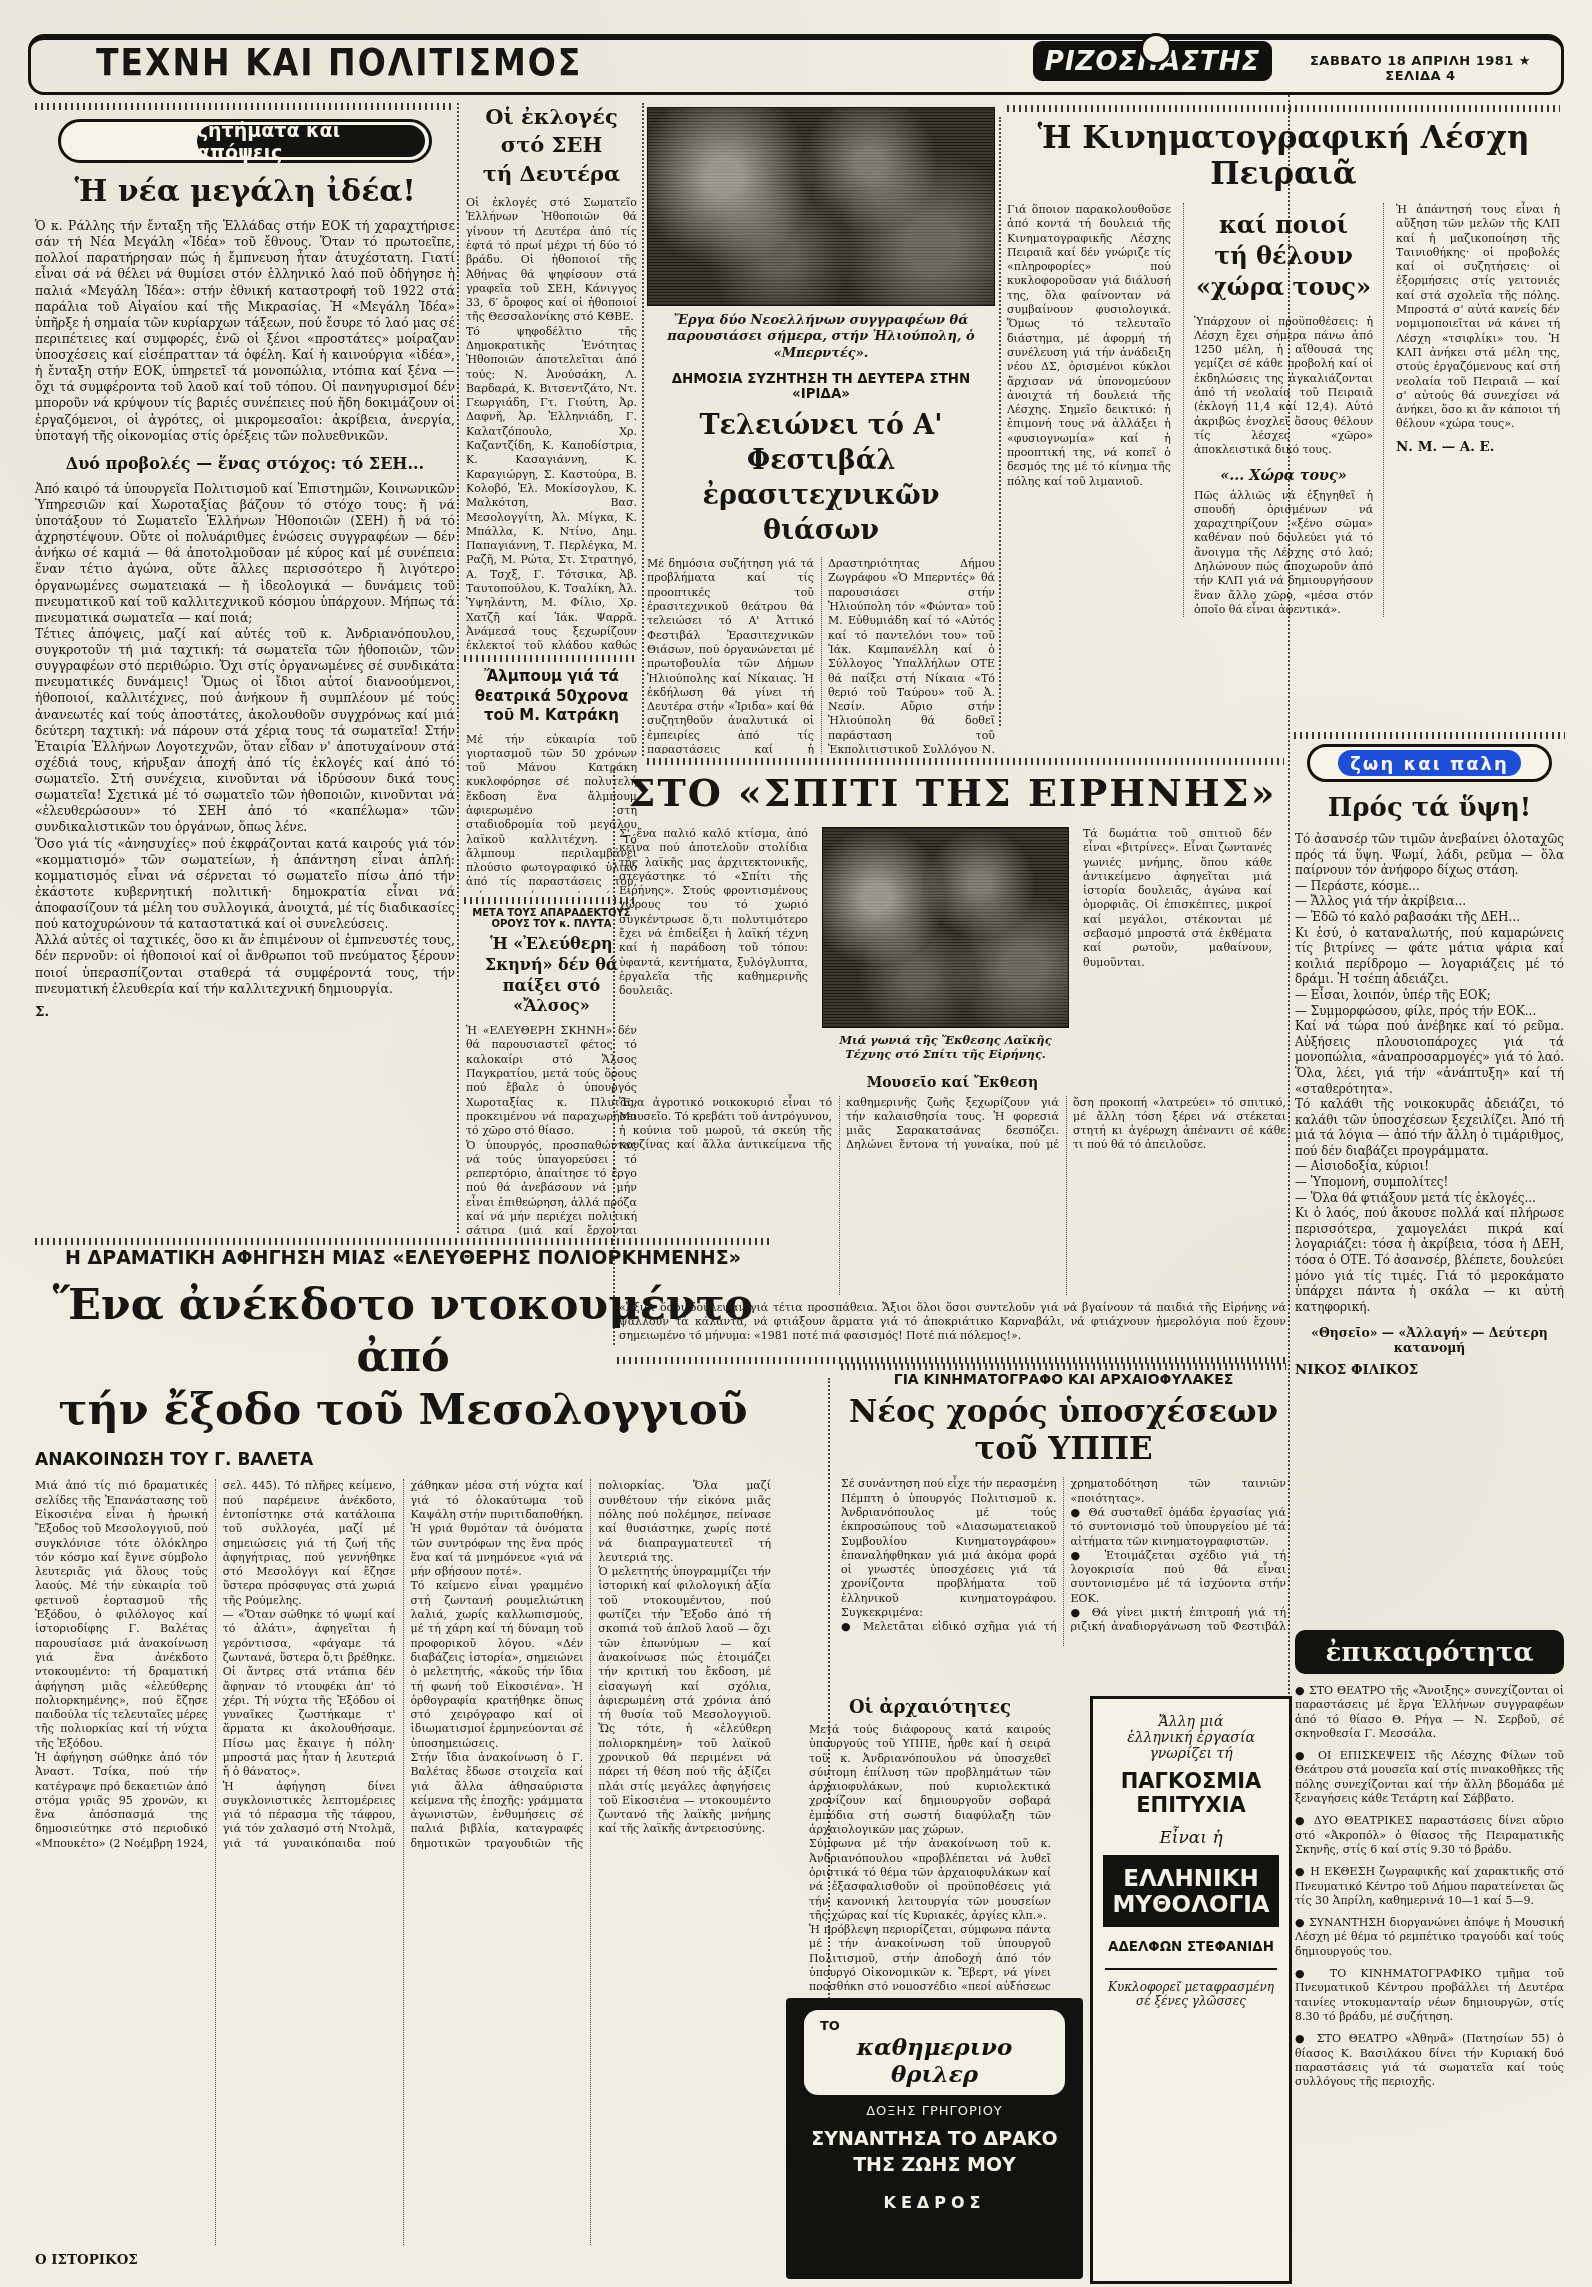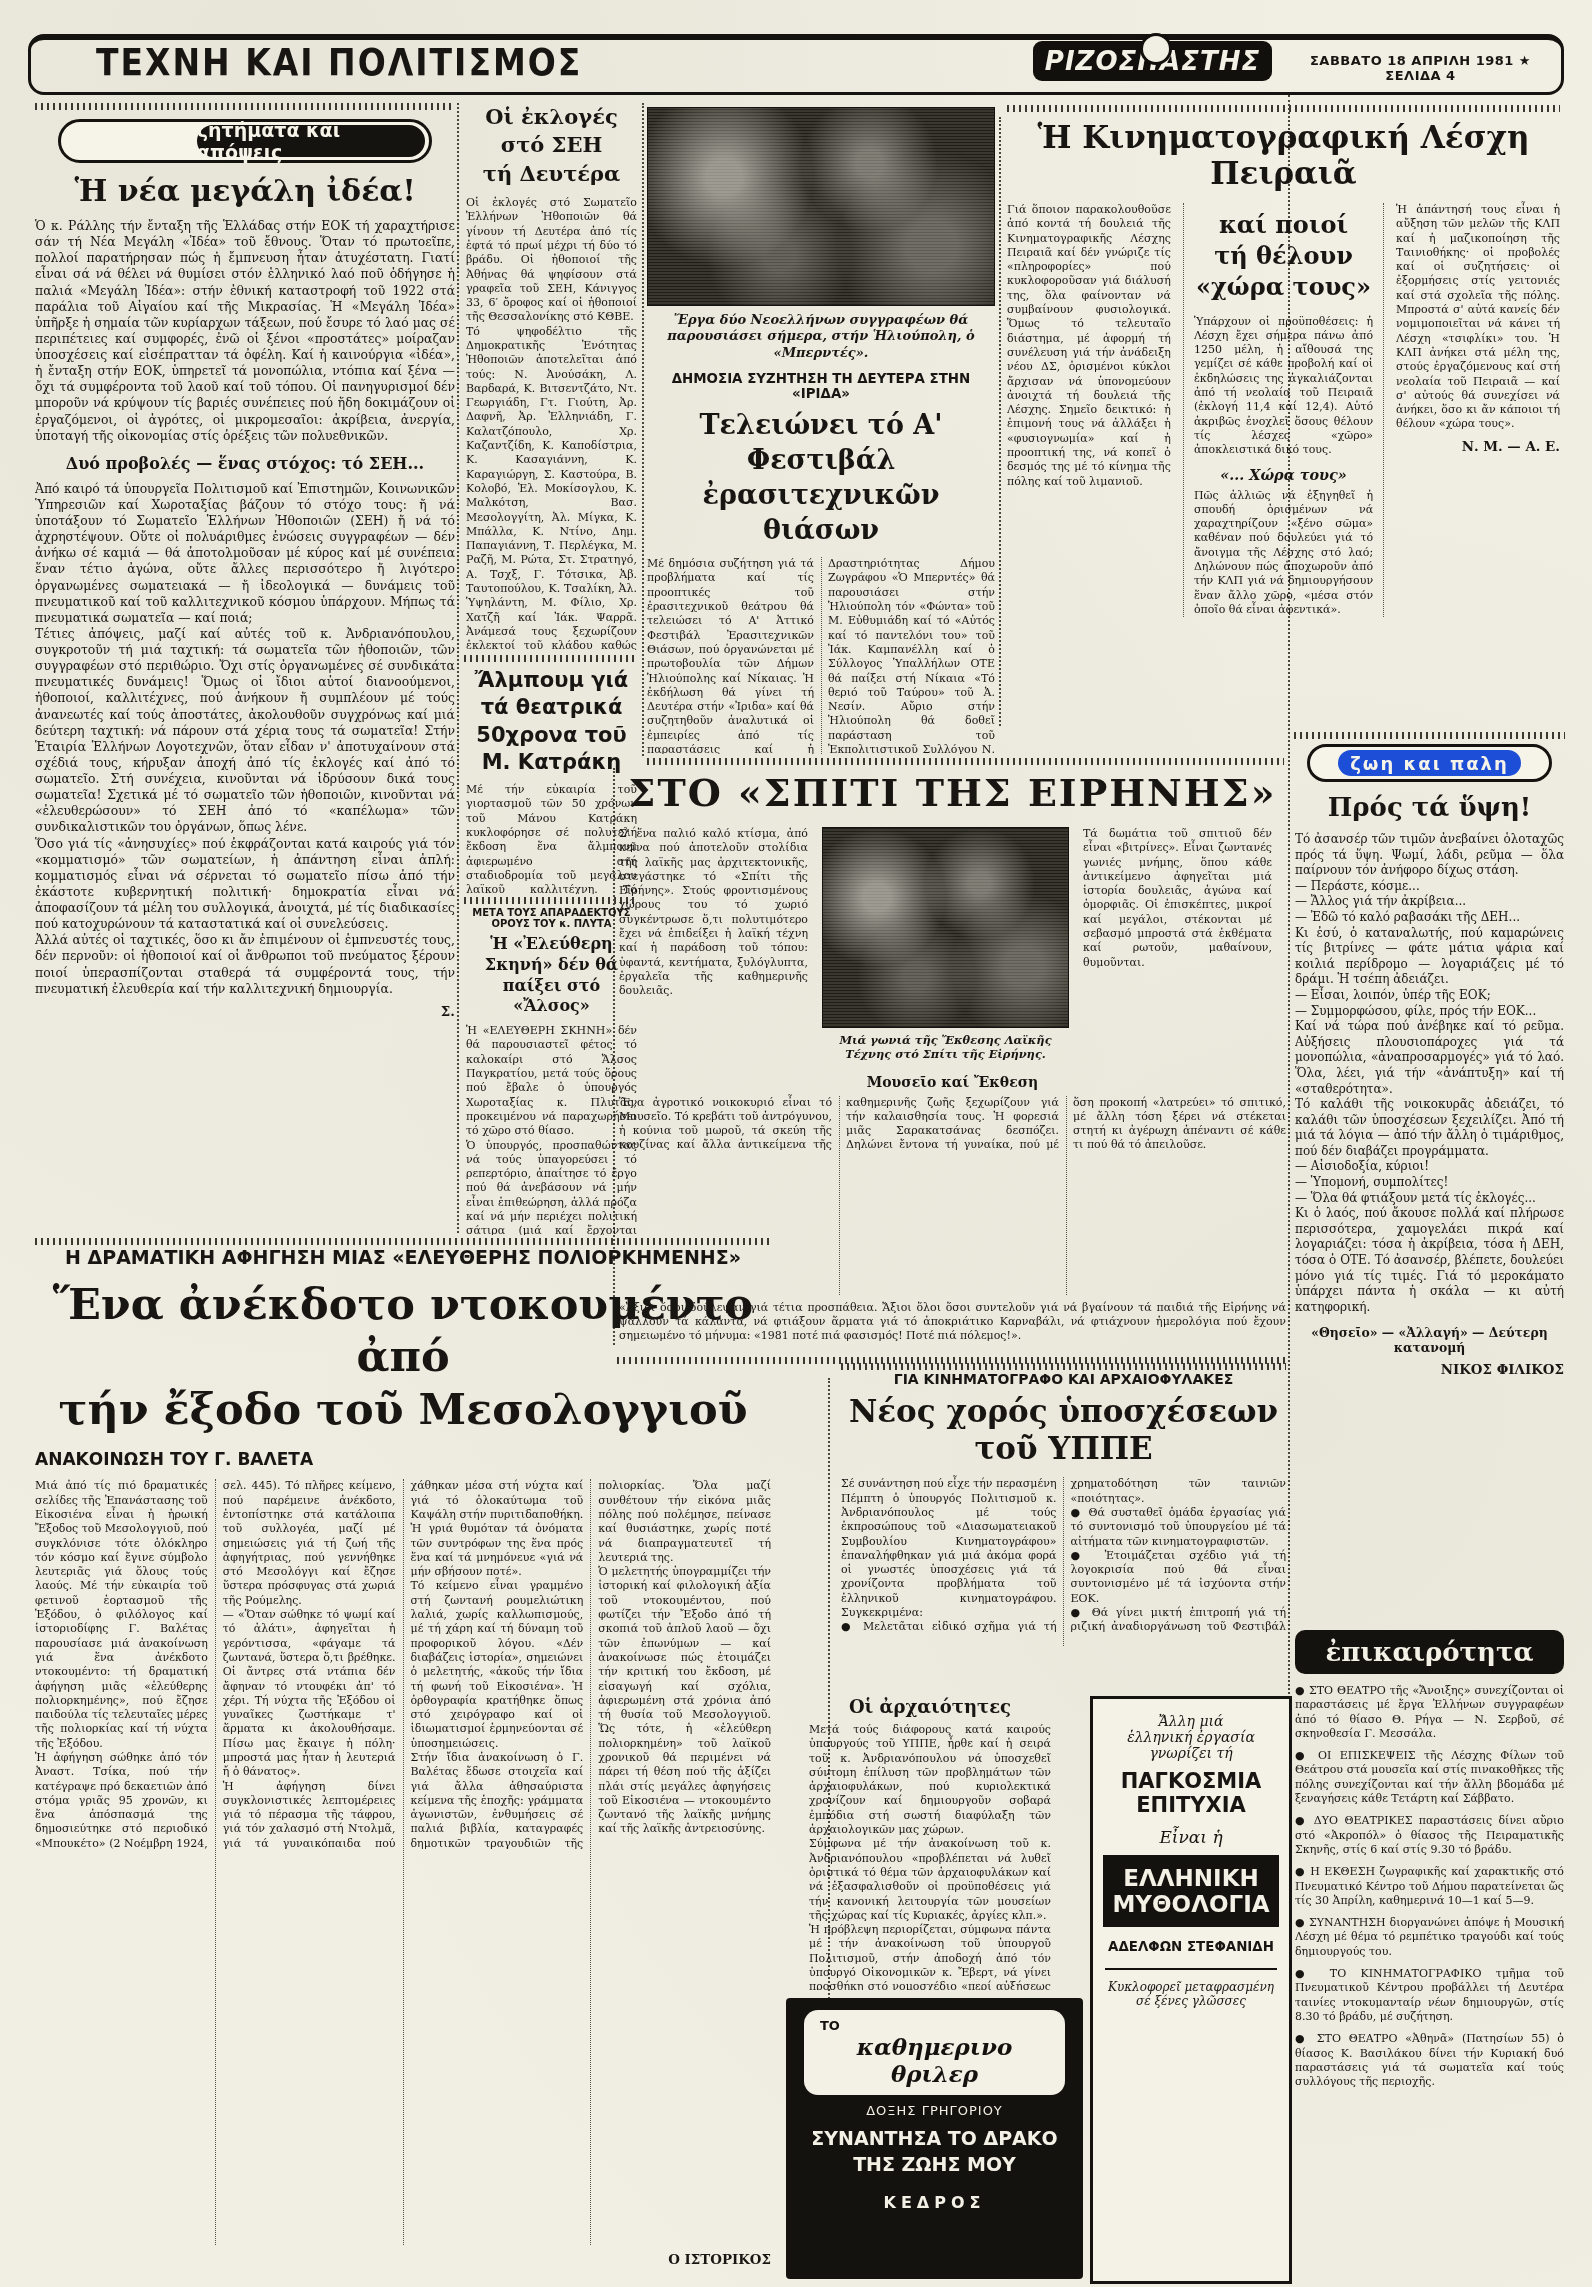--- a/index.html
+++ b/index.html
@@ -21,21 +21,21 @@
   .logo-box{position:absolute;left:1033px;top:41px;width:239px;height:40px;background:#12100c;border-radius:9px;
     color:#f3f0e5;display:flex;align-items:center;justify-content:center;
     font-family:"DejaVu Sans",sans-serif;font-weight:bold;font-style:italic;font-size:26px;letter-spacing:1px;}
   .emblem{position:absolute;left:1140px;top:33px;width:26px;height:26px;border:3px solid #12100c;
     border-radius:50%;background:#f1eee3;}
   .dateline{position:absolute;left:1291px;top:53px;width:259px;font-family:"DejaVu Sans",sans-serif;
     font-weight:bold;font-size:13px;letter-spacing:0.5px;text-align:center;}
   
   .bt{font-size:12.4px;line-height:1.3;text-align:justify;white-space:pre-line;}
   .bt-s{font-size:11px;line-height:1.3;text-align:justify;white-space:pre-line;}
-  .sig{text-align:right;font-weight:bold;font-size:13.4px;margin-top:6px;}
+  .sig{text-align:left;font-weight:bold;font-size:13.4px;margin-top:6px;}
   .kick{font-family:"DejaVu Sans",sans-serif;font-weight:bold;text-align:center;}
   h1,h2,h3,h4{margin:0;font-weight:bold;}
   
   .capsule{position:relative;border:3px solid #15130f;border-radius:24px;height:38px;background:#f6f3e8;}
   .capsule .pill{position:absolute;right:4px;top:3px;bottom:3px;width:62%;background:#15130f;border-radius:20px;
     color:#f6f3e8;display:flex;align-items:center;justify-content:center;
     font-family:"DejaVu Sans",sans-serif;font-weight:bold;font-size:19px;}
   .capsule2{position:relative;border:3px solid #15130f;border-radius:20px;height:32px;background:#f6f3e8;}
   .capsule2 .pill{position:absolute;left:28px;right:28px;top:3px;bottom:3px;background:#1d4ed8;border-radius:16px;
     color:#f6f3e8;display:flex;align-items:center;justify-content:center;
@@ -102,21 +102,21 @@
 
   <div class="abs blk" style="left:466px;top:103px;width:171px;height:547px;">
     <h2 style="font-size:21px;text-align:center;line-height:1.35;white-space:pre-line;margin-bottom:8px;">Οἱ ἐκλογές
 στό ΣΕΗ
 τή Δευτέρα</h2>
     <div class="bt-s">Οἱ ἐκλογές στό Σωματεῖο Ἑλλήνων Ἠθοποιῶν θά γίνουν τή Δευτέρα ἀπό τίς ἑφτά τό πρωί μέχρι τή δύο τό βράδυ. Οἱ ἠθοποιοί τῆς Ἀθήνας θά ψηφίσουν στά γραφεῖα τοῦ ΣΕΗ, Κάνιγγος 33, 6′ ὄροφος καί οἱ ἠθοποιοί τῆς Θεσσαλονίκης στό ΚΘΒΕ.
 Τό ψηφοδέλτιο τῆς Δημοκρατικῆς Ἑνότητας Ἠθοποιῶν ἀποτελεῖται ἀπό τούς: Ν. Ἀνούσάκη, Λ. Βαρδαρά, Κ. Βιτσεντζάτο, Ντ. Γεωργιάδη, Γτ. Γιούτη, Ἀρ. Δαφνῆ, Ἀρ. Ἑλληνιάδη, Γ. Καλατζόπουλο, Χρ. Καζαντζίδη, Κ. Καποδίστρια, Κ. Κασαγιάννη, Κ. Καραγιώργη, Σ. Καστούρα, Β. Κολοβό, Ἑλ. Μοκίσογλου, Κ. Μαλκότση, Βασ. Μεσολογγίτη, Ἀλ. Μίγκα, Κ. Μπάλλα, Κ. Ντίνο, Δημ. Παπαγιάννη, Τ. Περλέγκα, Μ. Ραζῆ, Μ. Ρώτα, Στ. Στρατηγό, Α. Τσχξ, Γ. Τότσικα, Ἀβ. Ταυτοπούλου, Κ. Τσαλίκη, Ἀλ. Ὑψηλάντη, Μ. Φίλιο, Χρ. Χατζῆ καί Ἰάκ. Ψαρρᾶ. Ἀνάμεσά τους ξεχωρίζουν ἐκλεκτοί τοῦ κλάδου καθώς καί ἐκπρόσωποι τῆς νέας γενιᾶς.</div>
   </div>
 
   <div class="abs blk" style="left:466px;top:667px;width:171px;height:227px;">
-    <h3 style="font-family:'DejaVu Sans',sans-serif;font-size:21px;text-align:center;line-height:1.3;margin-bottom:7px;">Ἄλμπουμ γιά τά θεατρικά 50χρονα τοῦ Μ. Κατράκη</h3>
+    <h3 style="font-family:'DejaVu Sans',sans-serif;font-size:15px;text-align:center;line-height:1.3;margin-bottom:7px;">Ἄλμπουμ γιά τά θεατρικά 50χρονα τοῦ Μ. Κατράκη</h3>
     <div class="bt-s">Μέ τήν εὐκαιρία τοῦ γιορτασμοῦ τῶν 50 χρόνων τοῦ Μάνου Κατράκη κυκλοφόρησε σέ πολυτελή ἔκδοση ἕνα ἄλμπουμ ἀφιερωμένο στή σταδιοδρομία τοῦ μεγάλου λαϊκοῦ καλλιτέχνη. Τό ἄλμπουμ περιλαμβάνει πλούσιο φωτογραφικό ὑλικό ἀπό τίς παραστάσεις του, κείμενα καί κριτικές γιά τήν προσφορά του στό νεοελληνικό θέατρο καί σημειώματα συνεργατῶν καί φίλων του ἀπό ὅλο τόν καλλιτεχνικό κόσμο.</div>
   </div>
 
   <div class="abs blk" style="left:466px;top:907px;width:171px;height:328px;">
     <div class="kick" style="font-size:10px;margin-bottom:5px;">ΜΕΤΑ ΤΟΥΣ ΑΠΑΡΑΔΕΚΤΟΥΣ ΟΡΟΥΣ ΤΟΥ κ. ΠΛΥΤΑ</div>
     <h3 style="font-size:16px;text-align:center;line-height:1.3;margin-bottom:7px;">Ἡ «Ἐλεύθερη Σκηνή» δέν θά παίξει στό «Ἄλσος»</h3>
     <div class="bt-s">Ἡ «ΕΛΕΥΘΕΡΗ ΣΚΗΝΗ» δέν θά παρουσιαστεῖ φέτος τό καλοκαίρι στό Ἄλσος Παγκρατίου, μετά τούς ὅρους πού ἔβαλε ὁ ὑπουργός Χωροταξίας κ. Πλυτᾶς, προκειμένου νά παραχωρήσει τό χῶρο στό θίασο.
 Ὁ ὑπουργός, προσπαθώντας νά τούς ὑπαγορεύσει τό ρεπερτόριο, ἀπαίτησε τό ἔργο πού θά ἀνεβάσουν νά μήν εἶναι ἐπιθεώρηση, ἀλλά πρόζα καί νά μήν περιέχει πολιτική σάτιρα (μιά καί ἔρχονται ἐκλογές...). Ἀπαράδεκτος ἐπίσης ἦταν ὁ ὅρος γιά τή διαμόρφωση τοῦ σκηνικοῦ χώρου τοῦ θεάτρου, πού ὁ κ. Πλυτᾶς ἤθελε ἀποκλειστικά ὑπό τόν ἔλεγχό του.
 Ἡ «Ἐλεύθερη Σκηνή» ἀπάντησε πώς δέν δέχεται ὅρους πού θίγουν τήν ἐλευθερία τῆς δημιουργίας καί ἀναζητεῖ ἄλλο χῶρο γιά τίς φετινές καλοκαιρινές παραστάσεις της.</div>
   </div>

